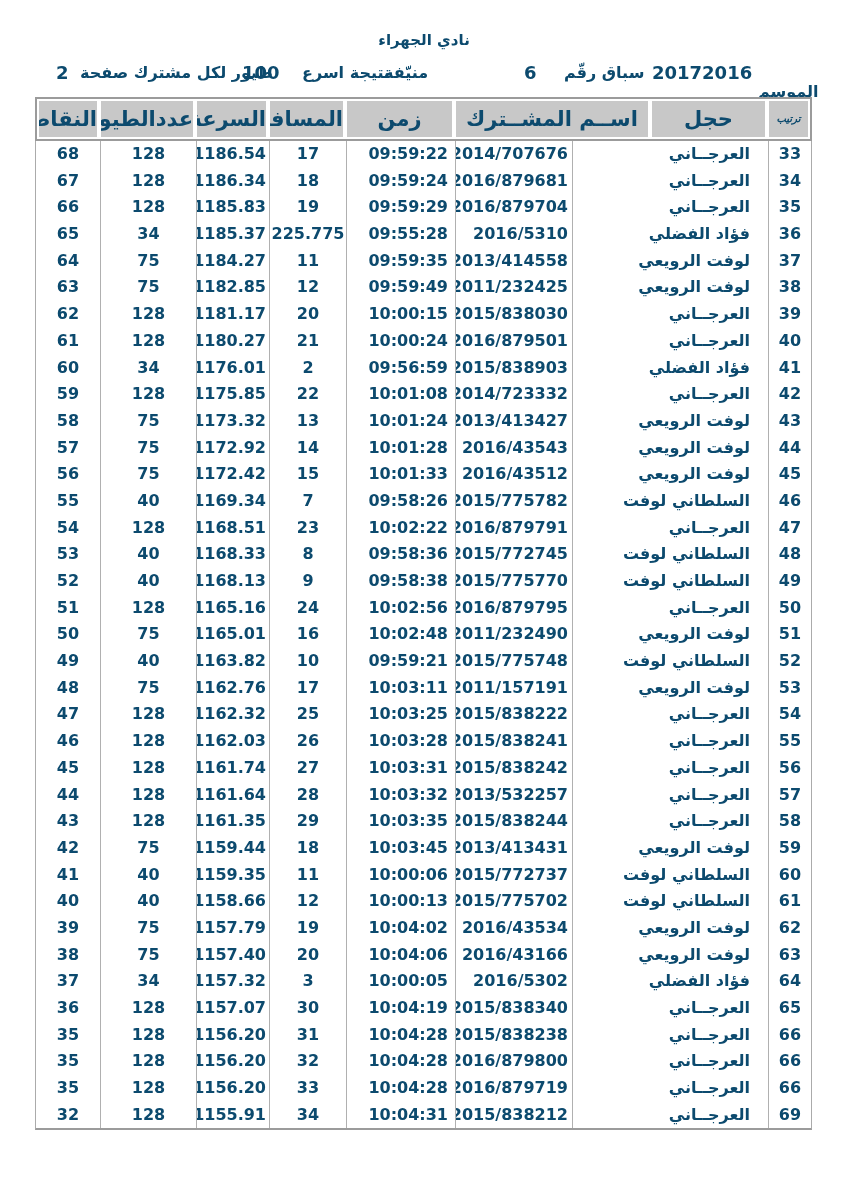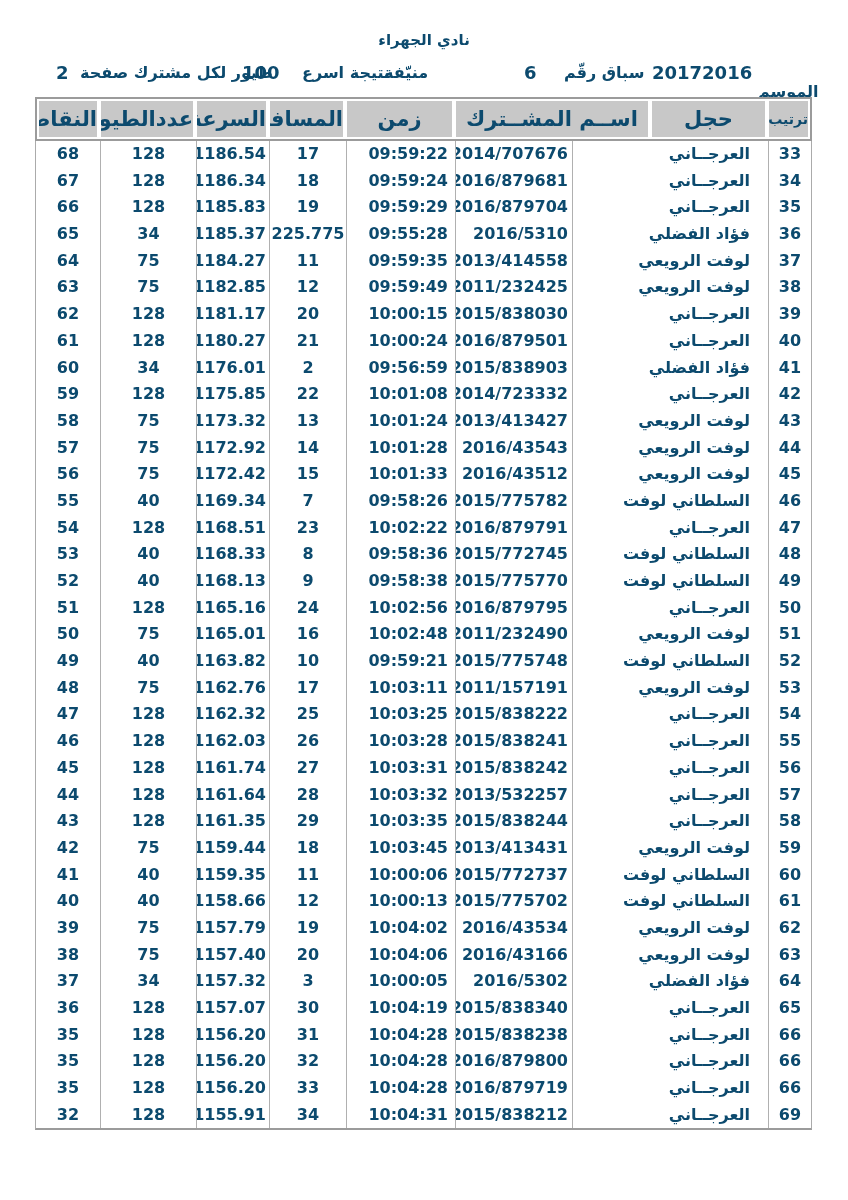--- a/index.html
+++ b/index.html
@@ -103,21 +103,21 @@
 
   
   .w-rank     { width: 43px;  }
   .w-name     { width: 196px; }
   .w-ring     { width: 117px; }
   .w-arrival  { width: 109px; }
   .w-distance { width: 77px;  }
   .w-speed    { width: 73px;  }
   .w-birds    { width: 96px;  }
   .w-points   { width: 64px;  }
-  .th.w-rank  { font-size: 14px; }
+  .th.w-rank  { font-size: 10px; font-style: italic; }
   .th.w-points{ flex: 1; }
 
   .td-rank     { text-align: center; }
   .td-name     { text-align: right; padding-right: 18px; }
   .td-ring     { text-align: right; padding-right: 4px; }
   .td-arrival  { text-align: right; padding-right: 7px; }
   .td-distance { text-align: center; }
   .td-speed    { text-align: left; padding-right: 3px; }
   .td-birds    { text-align: center; }
   .td-points   { text-align: center; }

